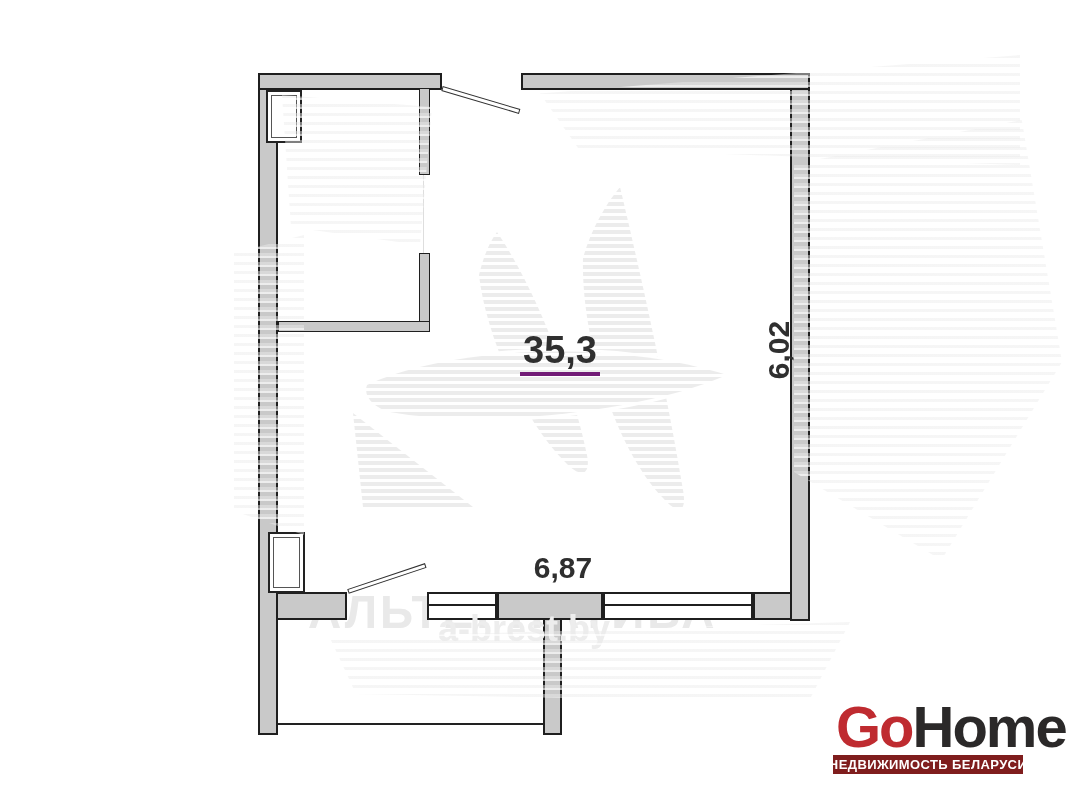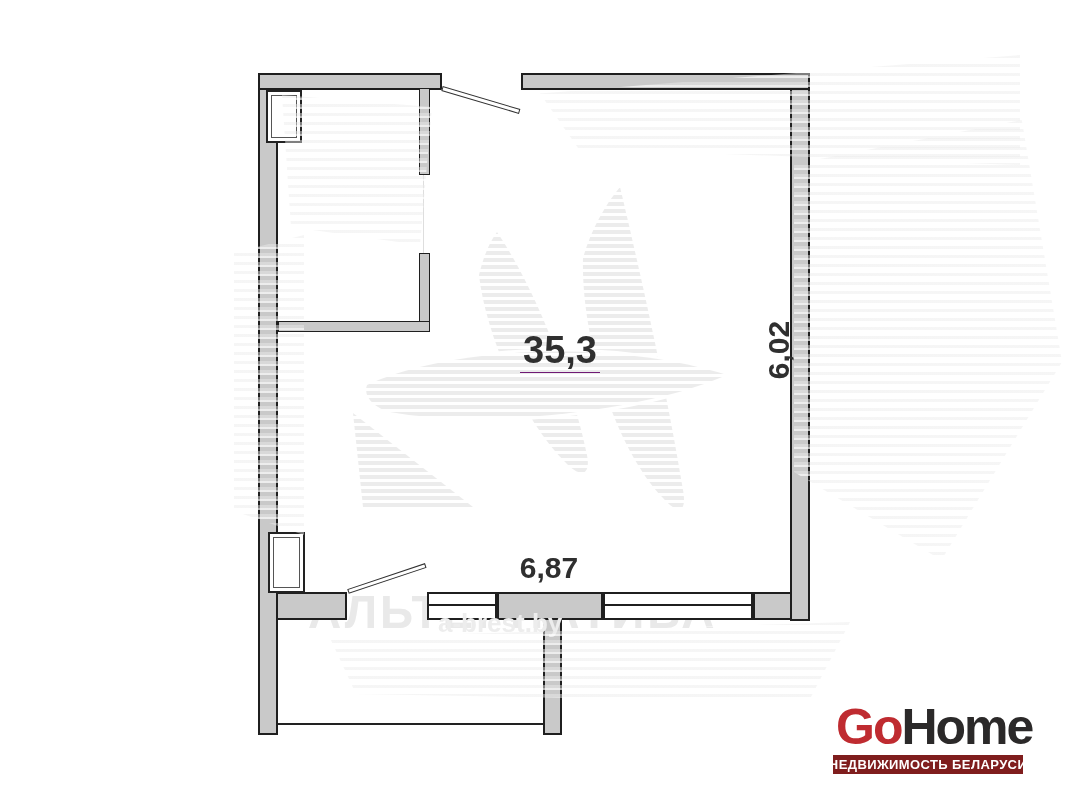--- a/index.html
+++ b/index.html
@@ -12,21 +12,21 @@
   
   .wm-brand {
     position:absolute; left:308px; top:543px; width:420px; z-index:1;
     font-size:46px; font-weight:bold; letter-spacing:3px; color:#e9e9e9;
     white-space:nowrap;
     margin-top:42px;
   }
   
   .wm-site {
     position:absolute; left:438px; top:608px; width:170px; z-index:4;
-    font-size:26px; font-weight:bold; color:#ededed; white-space:nowrap;
+    font-size:36px; font-weight:bold; color:#ededed; white-space:nowrap;
   }
   
   .plan { position:absolute; inset:0; z-index:2; }
   .wall {
     position:absolute; background:#c9c9c9; border:2px solid #1f1f1f;
     box-sizing:border-box;
   }
   .wall.thin { border-width:1.5px; }
   .win-v {
     position:absolute; background:#ffffff; border:2px solid #222222;
@@ -43,40 +43,40 @@
     box-sizing:border-box; transform-origin:0 50%;
   }
   .threshold { position:absolute; width:1px; background:rgba(0,0,0,0.13); }
   .balcony-edge { position:absolute; border-top:2.5px solid #222; }
   
   .dim {
     position:absolute; color:#2f2f2f; font-weight:bold; text-align:center;
     white-space:nowrap; z-index:3;
   }
   .area-label { left:505px; top:331px; width:110px; font-size:38px; line-height:38px; }
-  .area-label span { display:inline-block; border-bottom:1px solid #701a75; padding:0 3px 3px 3px; }
-  .dim-h { left:499px; top:551px; width:100px; font-size:30px; }
+  .area-label span { display:inline-block; border-bottom:4px solid #701a75; padding:0 3px 3px 3px; }
+  .dim-h { left:513px; top:551px; width:100px; font-size:30px; }
   .dim-v { left:741px; top:335px; width:71px; height:30px; font-size:30px; transform:rotate(-90deg); }
   
   .stripes {
     position:absolute; z-index:5; pointer-events:none; opacity:.85;
     background:repeating-linear-gradient(to bottom,
       rgba(235,235,235,0.55) 0px, rgba(235,235,235,0.55) 3px,
       rgba(255,255,255,0.78) 3px, rgba(255,255,255,0.78) 5px,
       rgba(255,255,255,0) 5px, rgba(255,255,255,0) 9px);
   }
   .st-left   { left:234px; top:235px; width:70px;  height:300px; clip-path:polygon(0 6%, 100% 0, 100% 100%, 0 92%); }
   .st-closet { left:282px; top:95px;  width:150px; height:150px; clip-path:polygon(0 0, 100% 8%, 92% 100%, 6% 88%); }
   .st-top    { left:540px; top:55px;  width:480px; height:110px; clip-path:polygon(0 35%, 100% 0, 100% 100%, 8% 85%); }
   .st-right  { left:794px; top:120px; width:268px; height:440px; clip-path:polygon(0 10%, 85% 0, 100% 55%, 55% 100%, 0 80%); }
   .st-bottom { left:330px; top:622px; width:520px; height:80px;  clip-path:polygon(0 20%, 100% 0, 92% 100%, 5% 90%); }
   
   .gohome { position:absolute; left:825px; top:698px; width:243px; z-index:6; }
   .gohome-text {
-    font-size:50px; font-weight:bold; letter-spacing:-2px; line-height:58px;
+    font-size:58px; font-weight:bold; letter-spacing:-2px; line-height:58px;
     margin-left:11px; white-space:nowrap;
   }
   .gohome-go   { color:#bf2b30; }
   .gohome-home { color:#2b2929; }
   .gohome-bar {
     margin-left:8px; margin-top:-1px; width:190px; height:19px; background:#7f1d1d;
     color:#ffffff; font-size:13px; font-weight:bold; letter-spacing:0.4px;
     display:flex; align-items:center; justify-content:center; white-space:nowrap;
   }
 </style>

